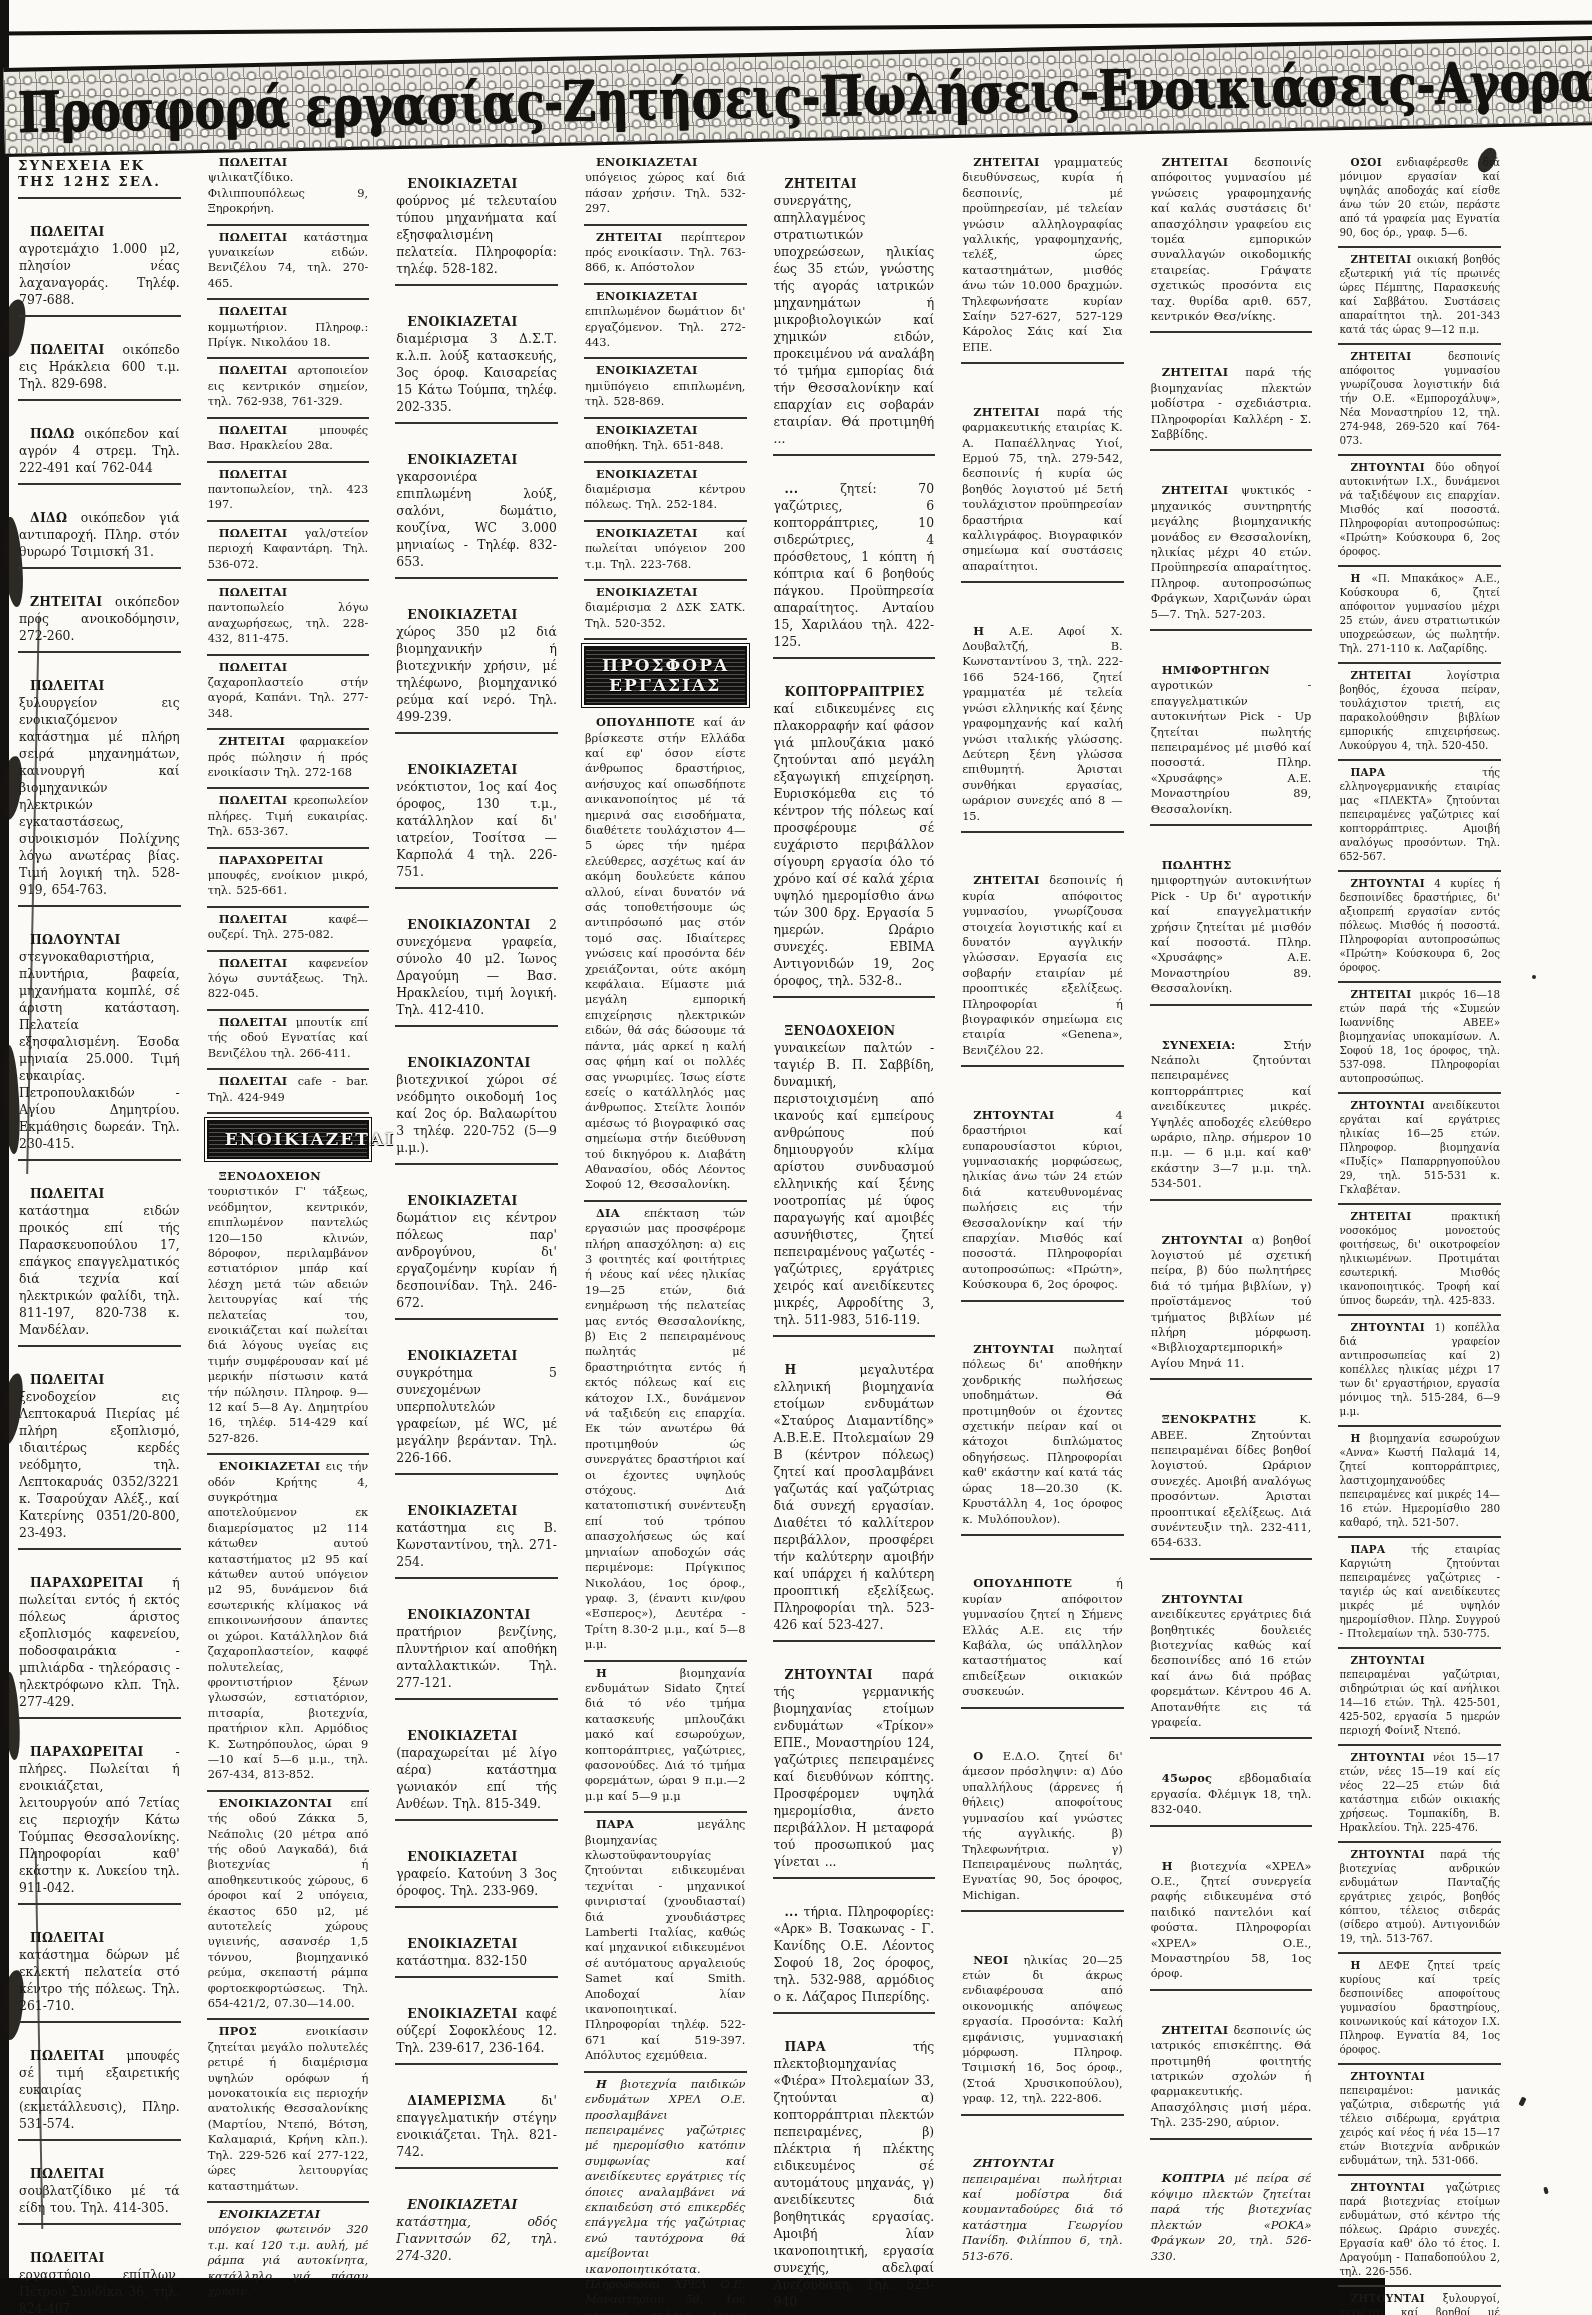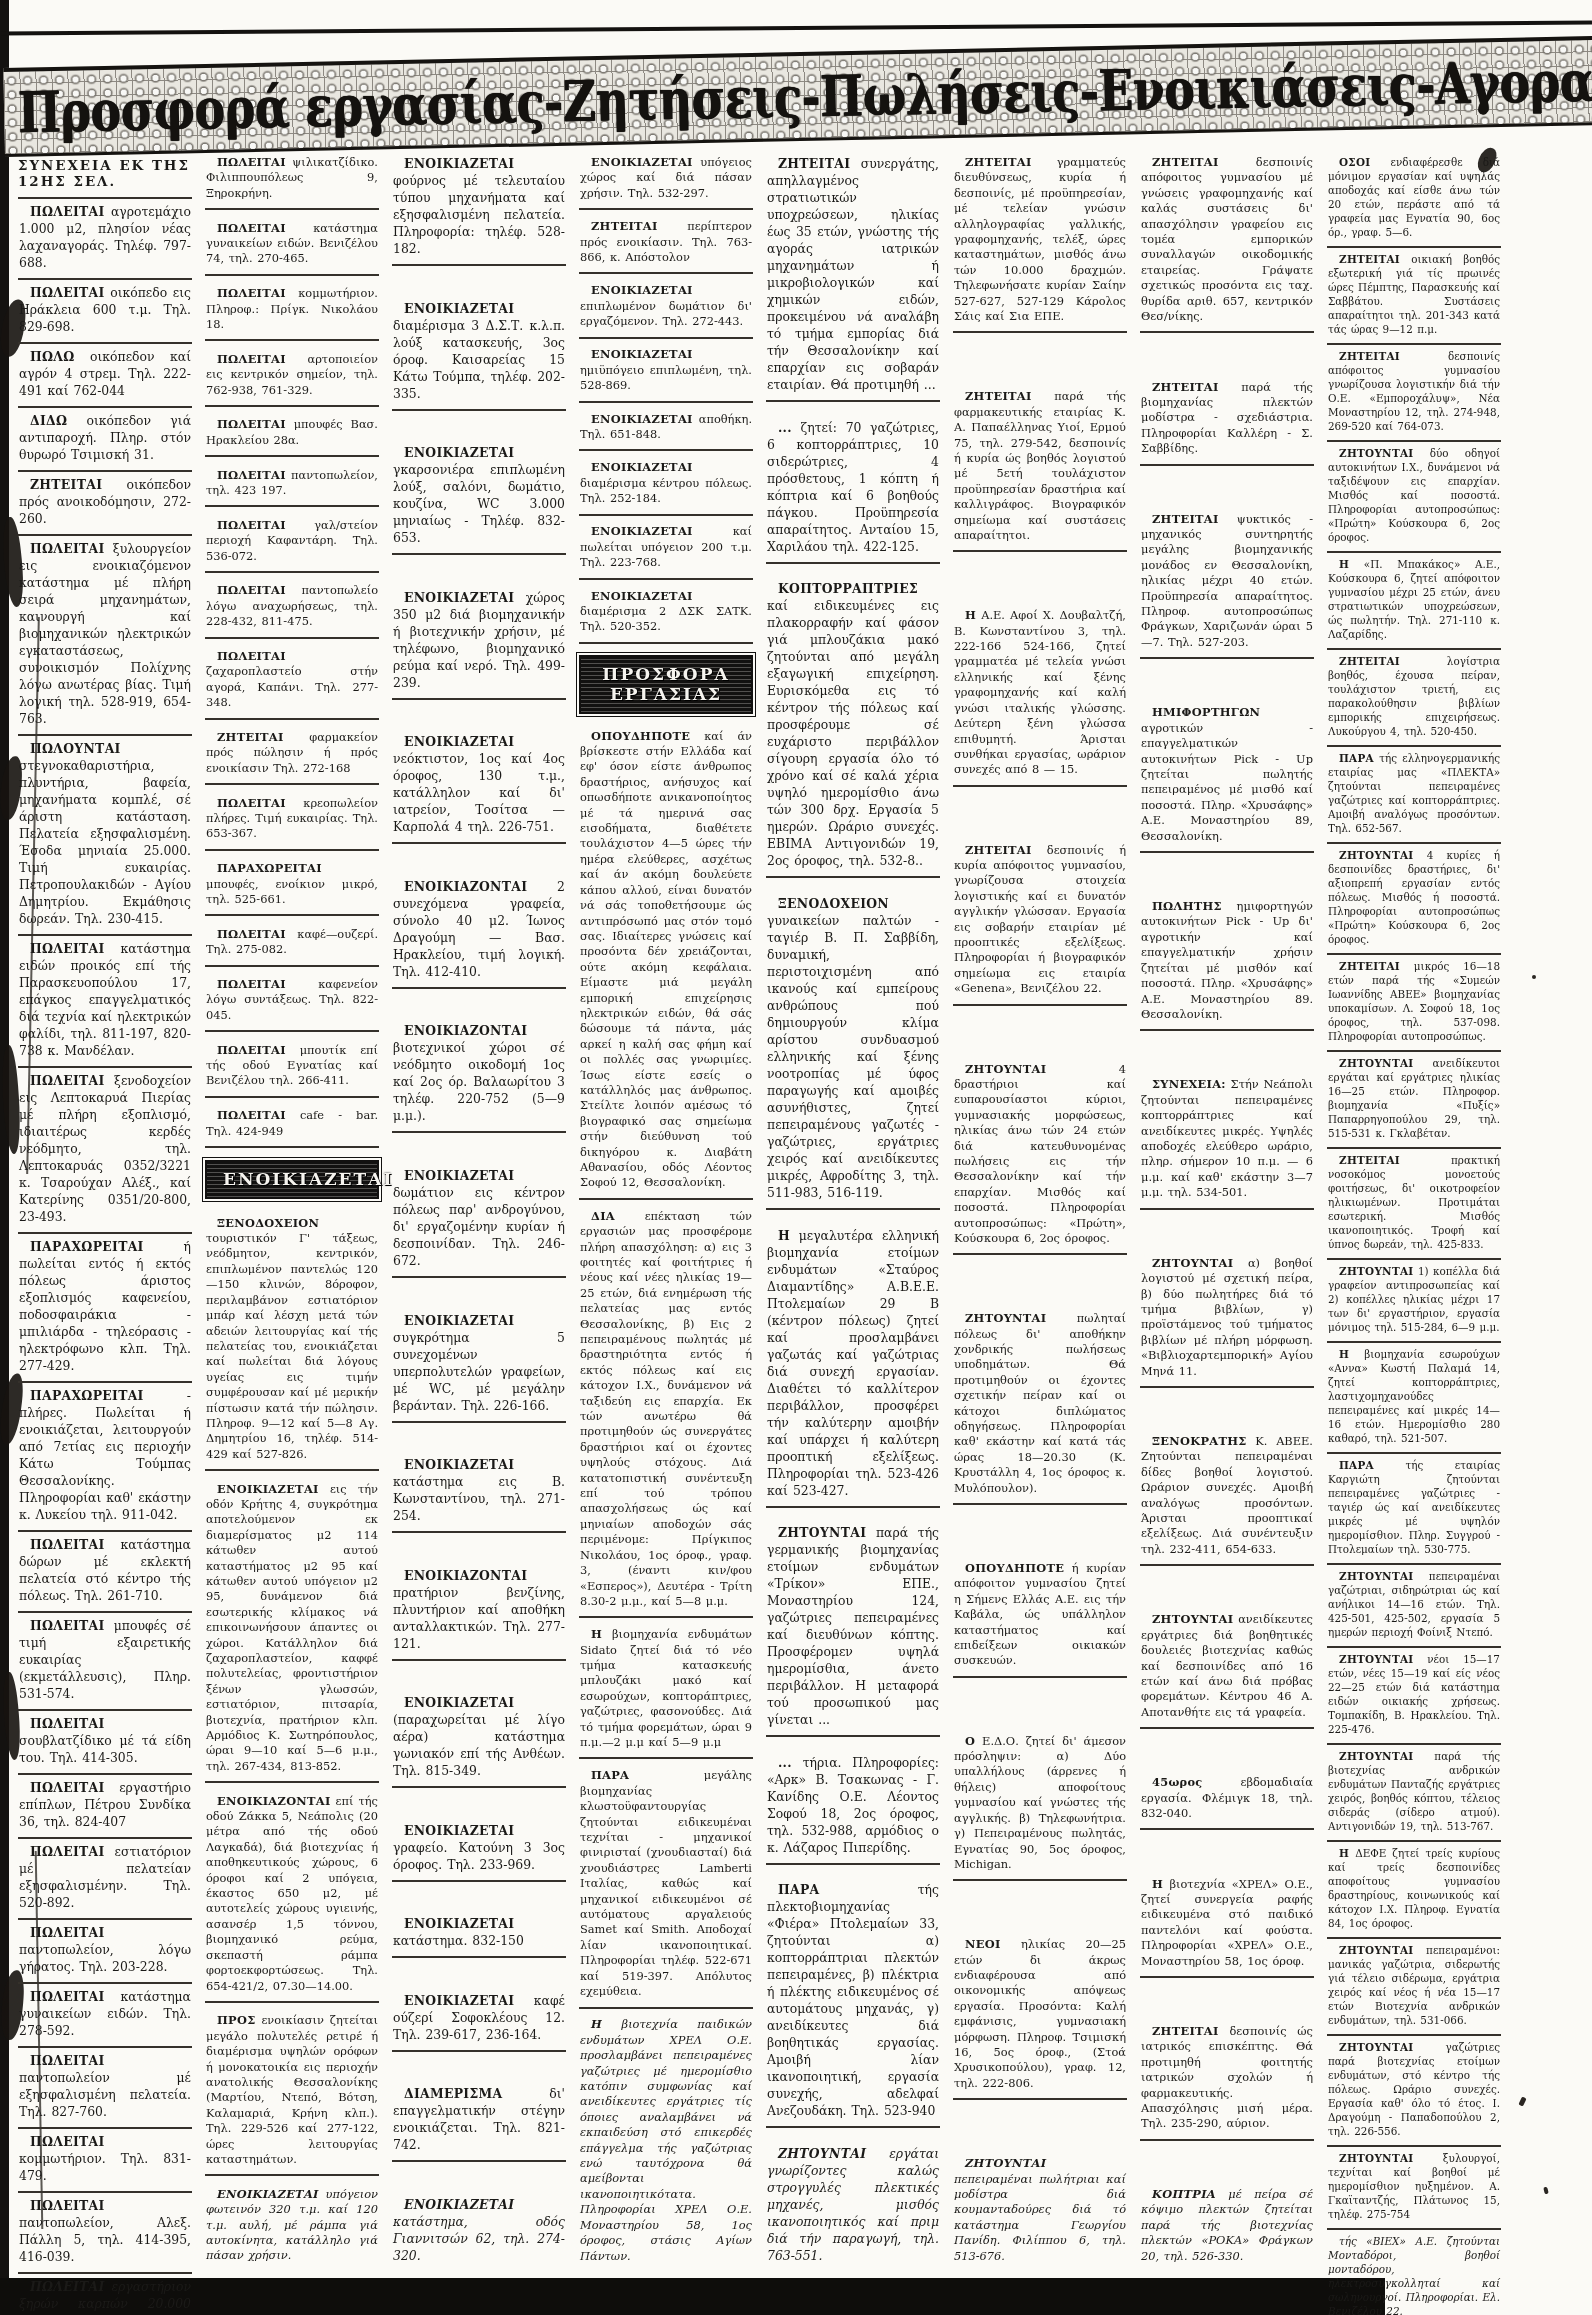--- a/index.html
+++ b/index.html
@@ -19,29 +19,29 @@
             radial-gradient(circle at 8px 9px, rgba(250,250,248,.9) 3px, #6e6a63 3.6px, rgba(233,231,224,0) 5.6px),
             repeating-linear-gradient(90deg,#8d8982 0 1px, rgba(0,0,0,0) 1px 16px),
             repeating-linear-gradient(0deg,#8d8982 0 1px, rgba(0,0,0,0) 1px 14px);
           background-size:16px 14px,auto,auto;
           border-top:4px solid #151310;border-bottom:3px solid #151310;
           transform:rotate(-1.15deg);display:flex;align-items:center;overflow:hidden;}
   .banner-title{white-space:nowrap;font-weight:bold;font-size:46px;letter-spacing:0px;
           transform:scale(.98,1.22);transform-origin:left center;color:#14120f;
           text-shadow:1px 0 0 #14120f, 0 0 1px #14120f;padding-left:14px;}
   
-  .cols{position:absolute;left:18px;top:151px;width:1483px;bottom:44px;display:flex;gap:13px;}
+  .cols{position:absolute;left:18px;top:151px;width:1483px;bottom:44px;display:flex;gap:26px;}
   .col{flex:1 1 0;display:flex;flex-direction:column;justify-content:space-between;min-width:0;}
   .item{border-bottom:2px solid #35312b;padding:4px 1px 7px;}
   .item:last-child{border-bottom:none;font-style:italic;}
   .ad{text-align:justify;text-indent:11px;word-spacing:1px;}
   .ad b{font-weight:bold;letter-spacing:0.3px;}
   .col.d .ad{font-size:10.4px;line-height:14px;}
   .col.n .ad{font-size:11.4px;line-height:15.4px;}
-  .col.l .ad{font-size:12.4px;line-height:17px;}
+  .col.l .ad{font-size:12.4px;line-height:17px;margin-top:20px;}
   .note{font-weight:bold;font-size:13.4px;letter-spacing:2px;text-align:left;padding:6px 0 8px;}
   .sec-header{background:#121110;color:#f6f4ef;text-align:center;font-weight:bold;
       font-size:17px;letter-spacing:2px;padding:7px 16px 8px;margin:6px 0;
       border:2px solid #121110;outline:1px solid #121110;outline-offset:2px;
       background-image:repeating-linear-gradient(0deg, rgba(246,244,239,.28) 0 1px, rgba(0,0,0,0) 1px 4px);
       text-shadow:0 0 2px #000, 1px 1px 0 #000;}
 </style>
 </head>
 <body>
 

